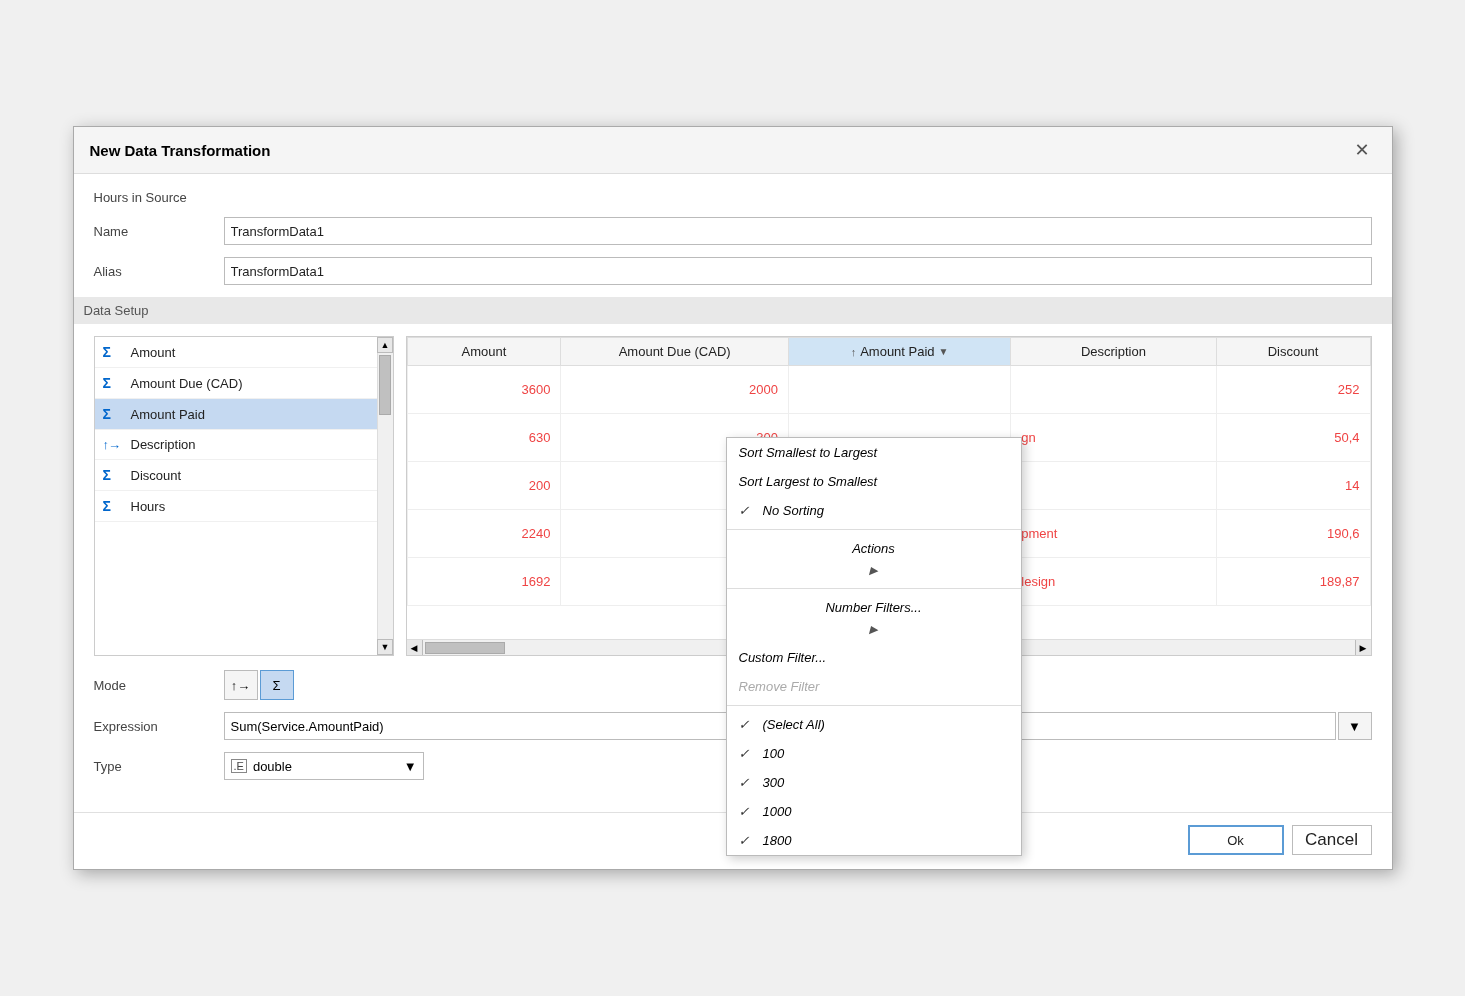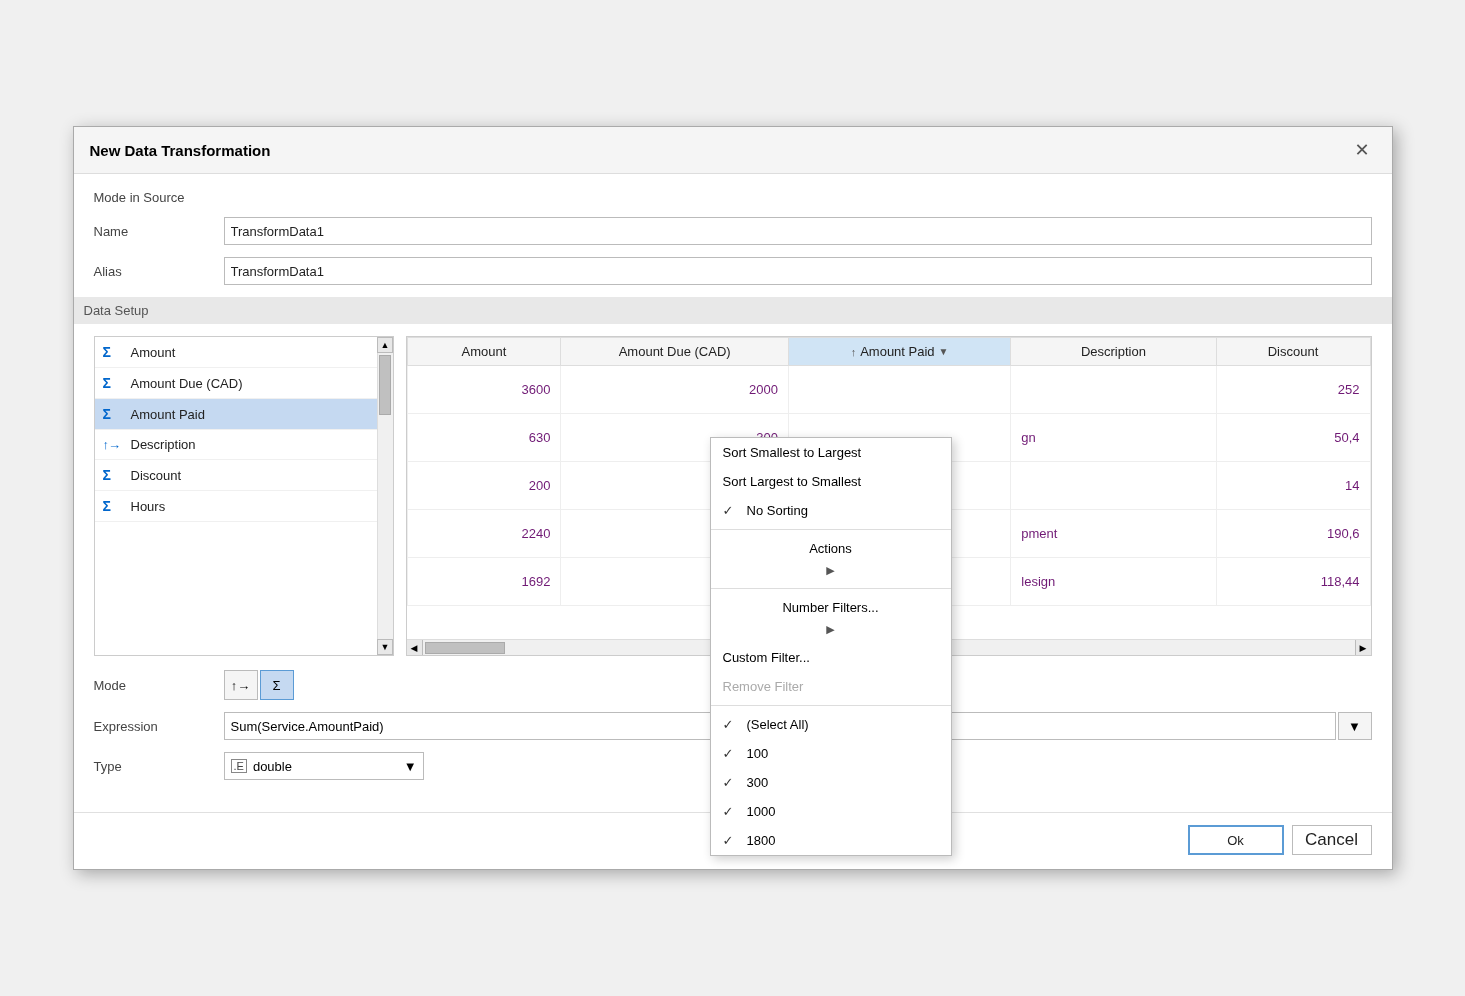--- a/index.html
+++ b/index.html
@@ -185,21 +185,21 @@
     }
 
     .data-grid th.active-col {
       background: #d0e4f5;
     }
 
     .data-grid td {
       border: 1px solid #eee;
       padding: 16px 10px;
       text-align: right;
-      color: #701a75;
+      color: #ef4444;
     }
 
     .data-grid td.text-col {
       text-align: left;
     }
 
     .col-header-inner {
       display: flex;
       align-items: center;
       justify-content: center;
@@ -213,27 +213,28 @@
 
     .dropdown-arrow {
       font-size: 10px;
       color: #555;
     }
 
     
     .dropdown-menu {
       position: absolute;
       top: 310px;
-      left: 636px;
-      width: 242px;
+      left: 652px;
+      width: 296px;
       background: #fff;
       border: 1px solid #bbb;
       box-shadow: 3px 3px 10px rgba(0,0,0,0.2);
       z-index: 100;
       font-size: 13px;
+      font-style: italic;
     }
 
     .menu-item {
       padding: 7px 12px;
       cursor: pointer;
       display: flex;
       align-items: center;
       gap: 8px;
     }
 
@@ -369,21 +370,21 @@
 <div class="dialog">
 
   <div class="dialog-titlebar">
     <span class="dialog-title">New Data Transformation</span>
     <button class="close-button">✕</button>
   </div>
 
   <div class="dialog-body">
 
     <div class="form-row">
-      <span class="form-label">Mode in Source</span>
+      <span class="form-label">Hours in Source</span>
     </div>
 
     <div class="form-row">
       <span class="form-label">Name</span>
       <input class="form-input" type="text" value="TransformData1" style="">
     </div>
 
     <div class="form-row">
       <span class="form-label">Alias</span>
       <input class="form-input" type="text" value="TransformData1" style="">
@@ -491,21 +492,21 @@
                 <td>1500</td>
                 <td></td>
                 <td class="text-col">pment</td>
                 <td>190,6</td>
               </tr>
               <tr>
                 <td>1692</td>
                 <td>1000</td>
                 <td></td>
                 <td class="text-col">lesign</td>
-                <td>118,44</td>
+                <td>189,87</td>
               </tr>
             </tbody>
           </table>
         </div>
         <div class="hscroll-container" style="display:flex;align-items:center;">
           <div style="width:16px;height:16px;background:#e8e8e8;border-right:1px solid #bbb;display:flex;align-items:center;justify-content:center;font-size:9px;cursor:pointer;">◀</div>
           <div style="flex:1;height:14px;background:#f0f0f0;position:relative;">
             <div style="width:80px;height:12px;background:#c0c0c0;border:1px solid #aaa;margin:1px 2px;"></div>
           </div>
           <div style="width:16px;height:16px;background:#e8e8e8;border-left:1px solid #bbb;display:flex;align-items:center;justify-content:center;font-size:9px;cursor:pointer;">▶</div>

